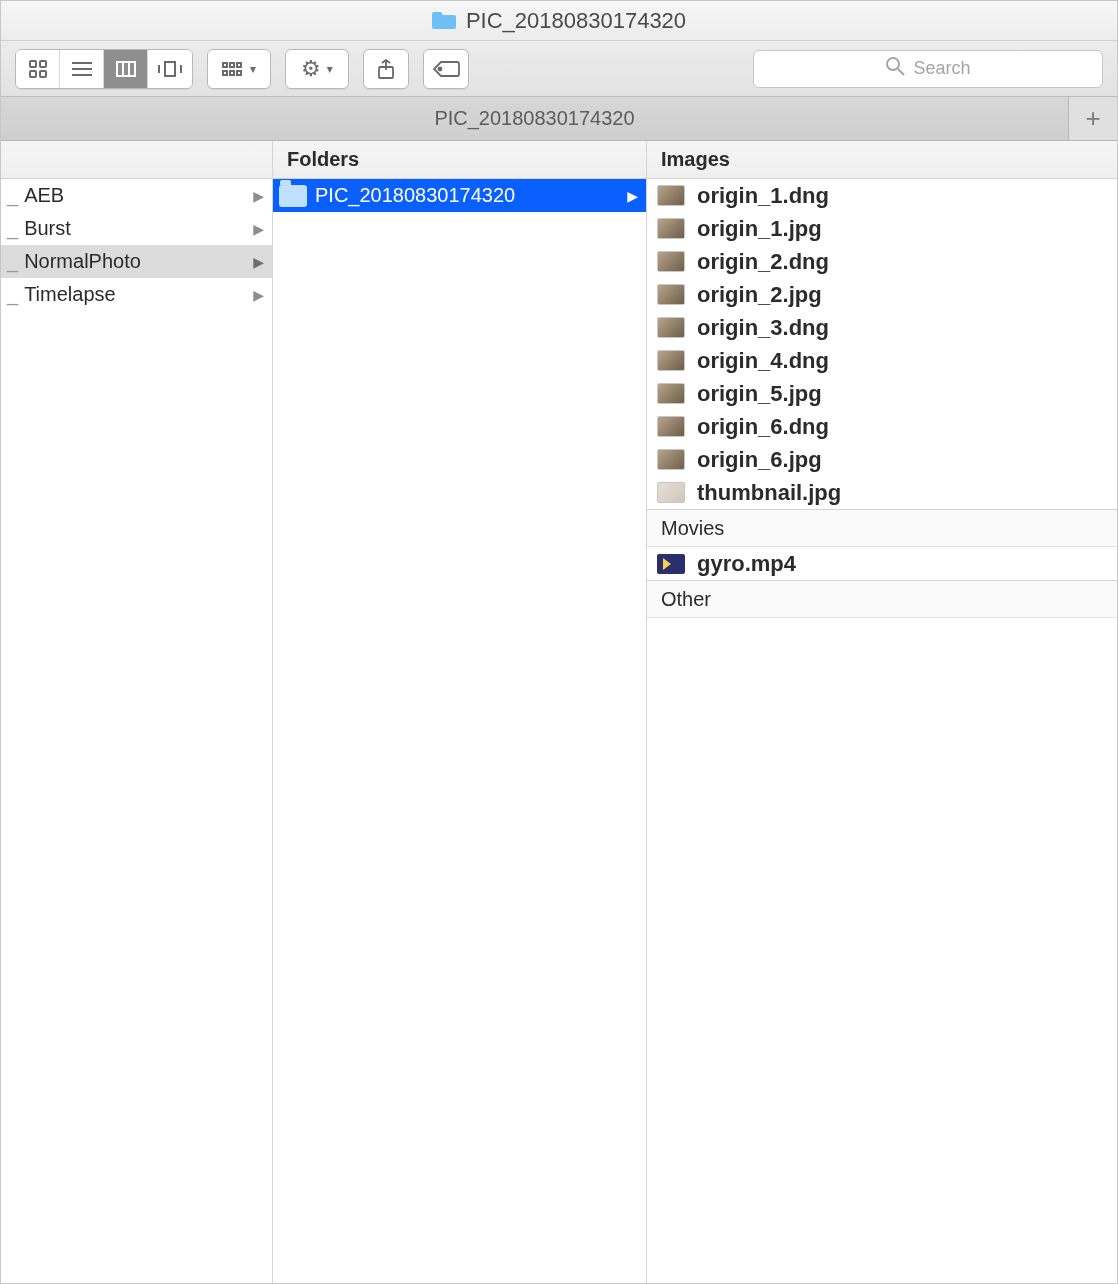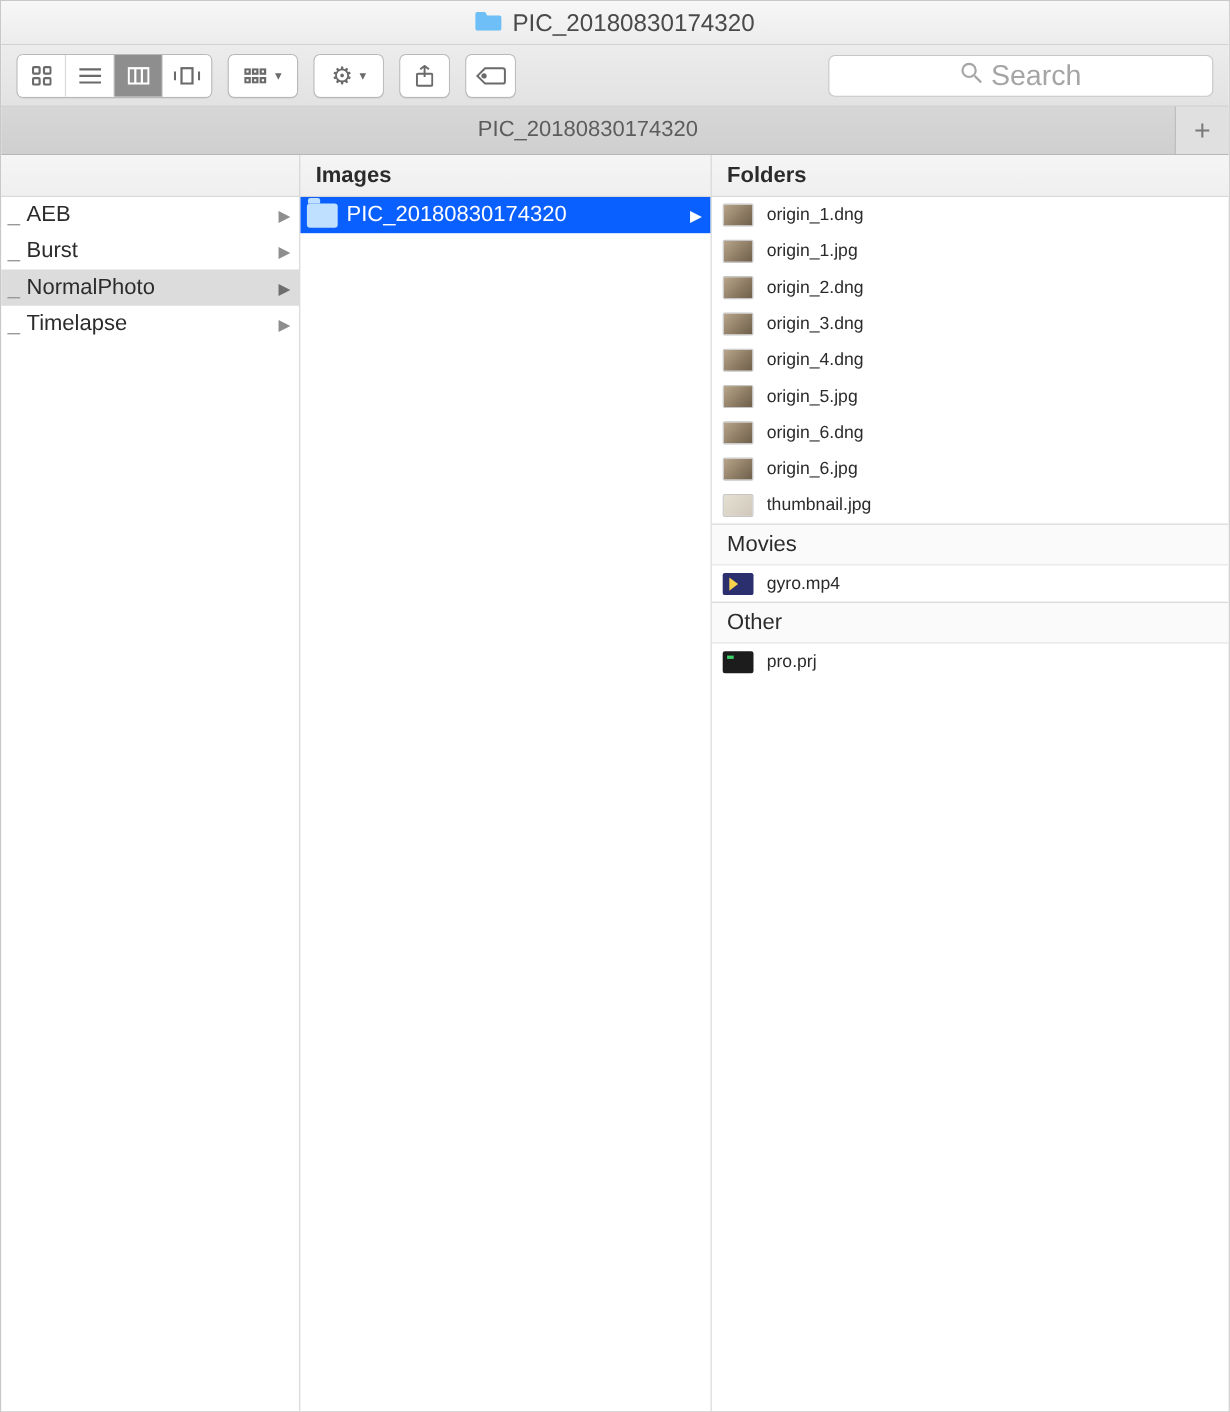--- a/index.html
+++ b/index.html
@@ -65,21 +65,21 @@
   .search {
     width: 350px;
     height: 38px;
     border: 1px solid #c6c6c6;
     border-radius: 6px;
     background: #fff;
     display: flex;
     align-items: center;
     justify-content: center;
     color: #a5a5a5;
-    font-size: 26px;
+    font-size: 18px;
     gap: 8px;
   }
   .search-icon { font-size: 22px; }
 
   
   .tabbar {
     height: 44px;
     background: linear-gradient(#d7d7d7, #cfcfcf);
     border-bottom: 1px solid #b7b7b7;
     display: flex;
@@ -183,22 +183,23 @@
   }
   .col3 .group-header:first-child { border-top: none; background: transparent; border-bottom: none; padding-top:6px;}
   
 
   .file-row {
     height: 33px;
     display: flex;
     align-items: center;
     gap: 12px;
     padding: 0 10px;
-    font-size: 16px;
+    font-size: 22px;
     color: #2b2b2b;
+    font-weight: bold;
   }
   .thumb {
     width: 28px; height: 21px;
     border: 1px solid #c6c6c6;
     background: linear-gradient(135deg,#b8a58a 0%, #8b7a62 60%, #6e5f4b 100%);
     border-radius: 2px;
   }
   .thumb.light {
     background: linear-gradient(135deg,#e6e0d4 0%, #cfc8ba 100%);
   }
@@ -336,24 +337,24 @@
   <div class="newtab">
     <span>+</span>
   </div>
 </div>
 
 <div class="colheaders">
   <div class="colhead">
     <span></span>
   </div>
   <div class="colhead">
+    <span>Folders</span>
+  </div>
+  <div class="colhead">
     <span>Images</span>
-  </div>
-  <div class="colhead">
-    <span>Folders</span>
   </div>
 </div>
 
 <div class="columns">
   <div class="col" id="col1">
       <div class="row">
         <span class="pre-underscore">_</span>
         <span>AEB</span>
         <span class="chev">▶</span>
       </div>
@@ -388,20 +389,24 @@
       <div class="file-row">
         <span class="thumb"></span>
         <span>origin_1.jpg</span>
       </div>
       <div class="file-row">
         <span class="thumb"></span>
         <span>origin_2.dng</span>
       </div>
       <div class="file-row">
         <span class="thumb"></span>
+        <span>origin_2.jpg</span>
+      </div>
+      <div class="file-row">
+        <span class="thumb"></span>
         <span>origin_3.dng</span>
       </div>
       <div class="file-row">
         <span class="thumb"></span>
         <span>origin_4.dng</span>
       </div>
       <div class="file-row">
         <span class="thumb"></span>
         <span>origin_5.jpg</span>
       </div>
@@ -416,18 +421,14 @@
       <div class="file-row">
         <span class="thumb light"></span>
         <span>thumbnail.jpg</span>
       </div>
       <div class="group-header">Movies</div>
       <div class="file-row">
         <span class="mov-icon"></span>
         <span>gyro.mp4</span>
       </div>
       <div class="group-header">Other</div>
-      <div class="file-row">
-        <span class="other-icon"></span>
-        <span>pro.prj</span>
-      </div>
     </div>
 </div>
 
 </body></html>

